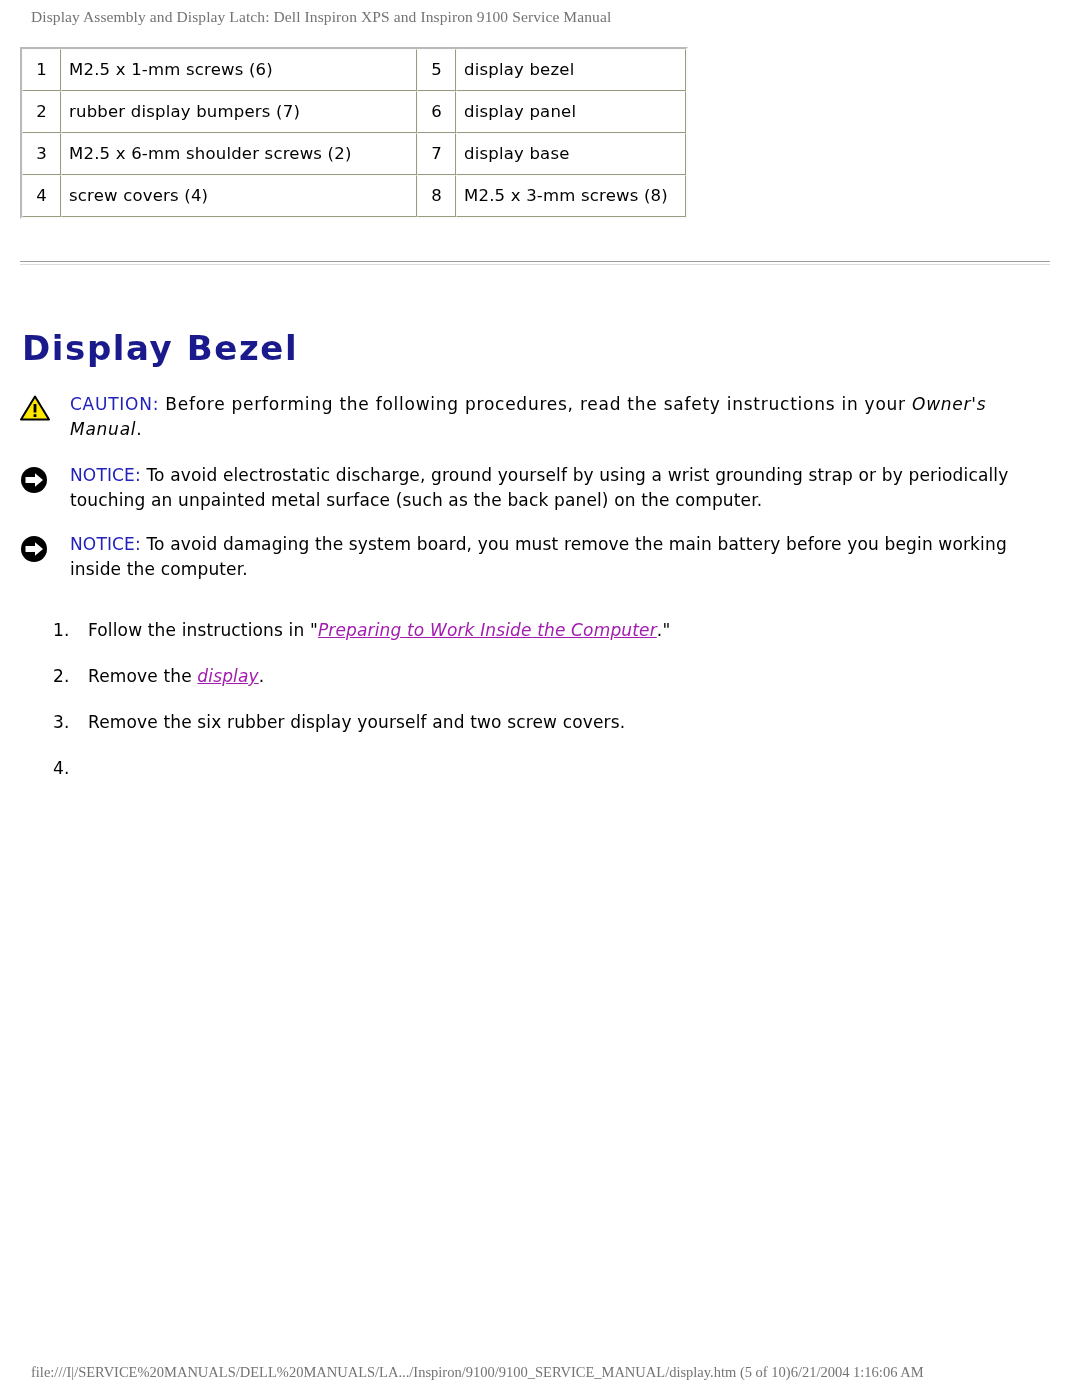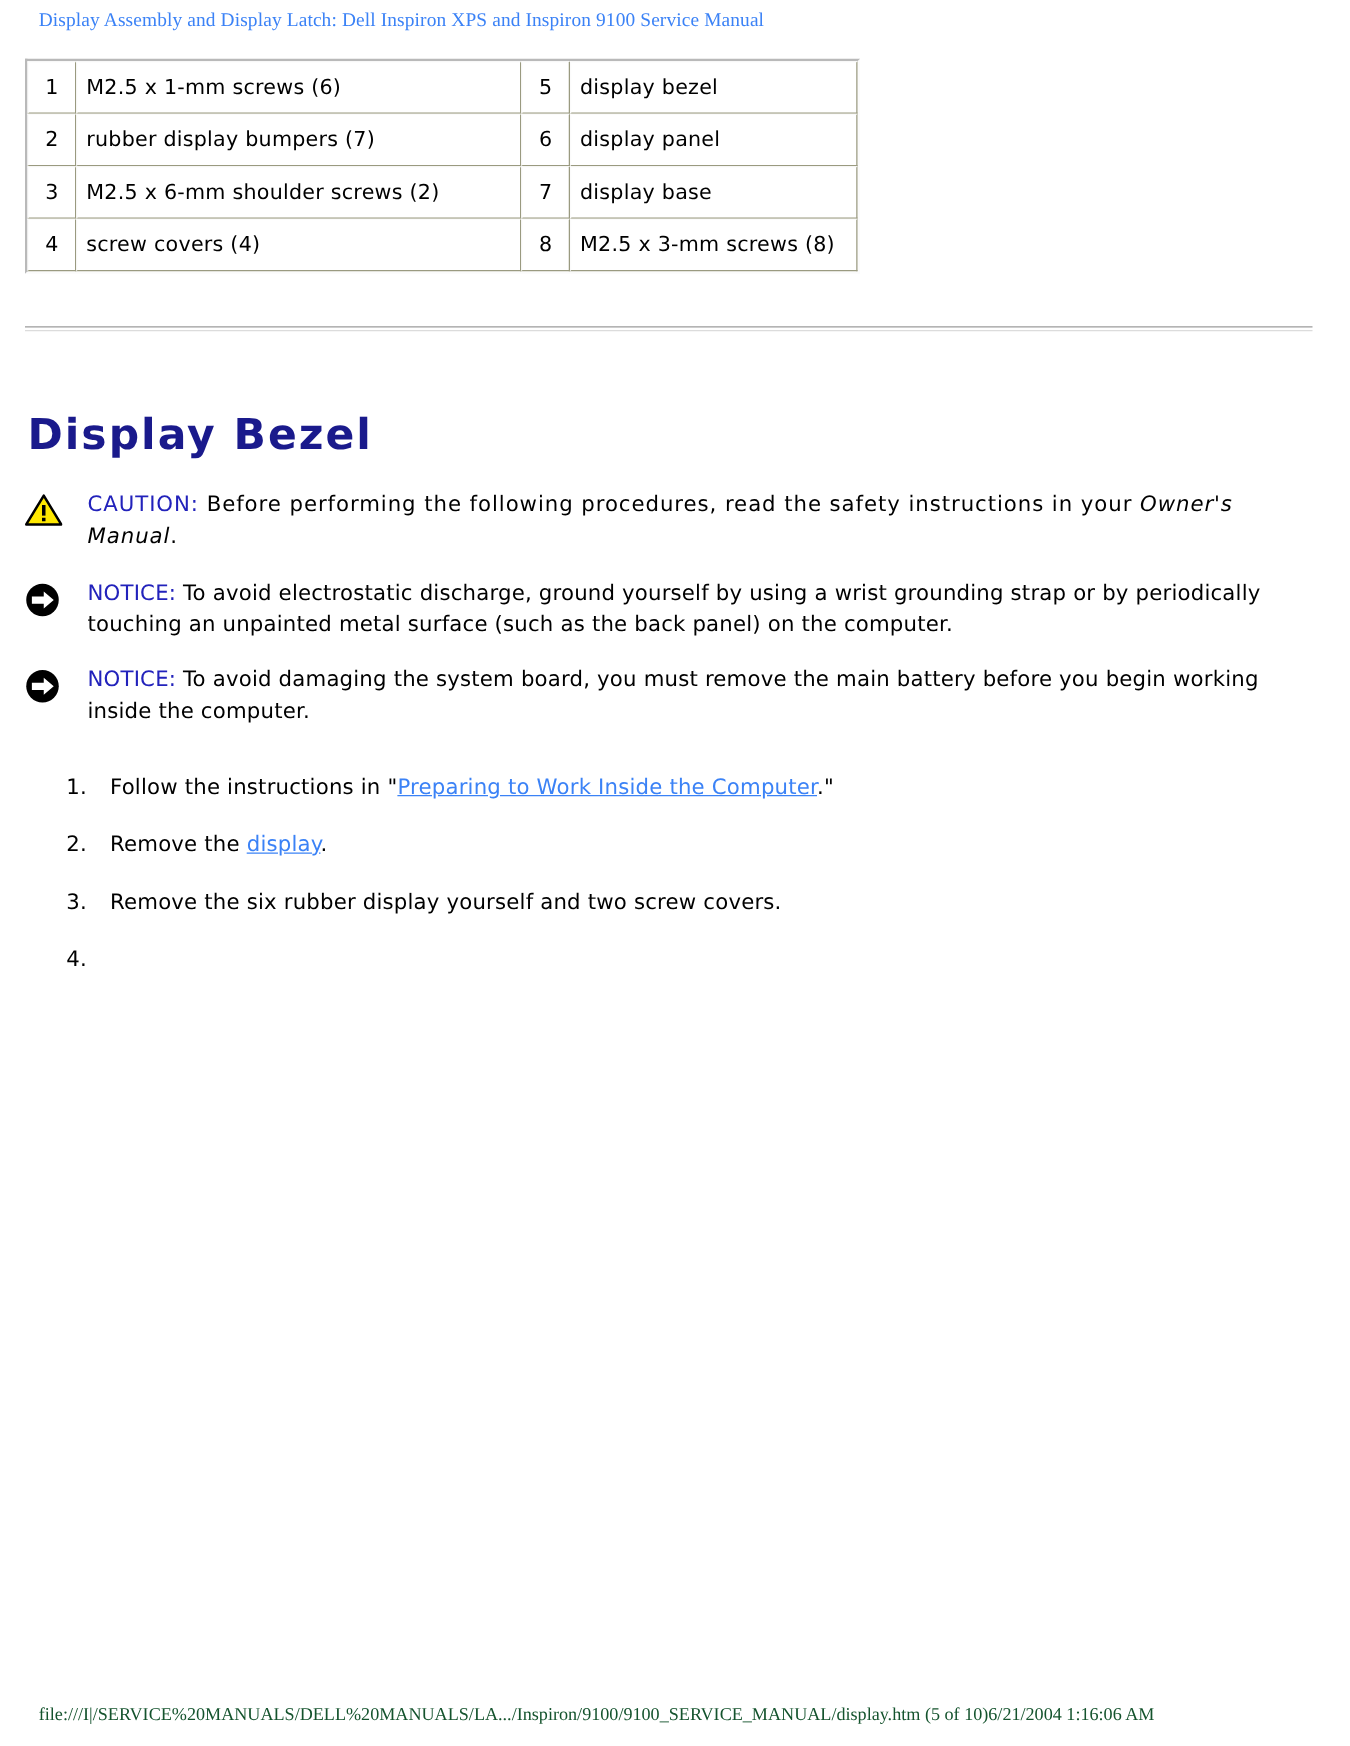--- a/index.html
+++ b/index.html
@@ -17,21 +17,21 @@
   }
 
   
   .page-header {
     position: absolute;
     left: 31px;
     top: 8px;
     font-family: "Liberation Serif", serif;
     font-size: 15.5px;
     line-height: 18px;
-    color: #3b82f6;
+    color: #737373;
     white-space: nowrap;
     letter-spacing: 0.1px;
   }
 
   
   .legend-table-wrap {
     position: absolute;
     left: 20px;
     top: 47px;
     width: 668px;
@@ -155,33 +155,34 @@
   .steps li .marker {
     position: absolute;
     left: 33px;
     top: 0;
     width: 28px;
     text-align: left;
     font-family: "DejaVu Sans", sans-serif;
     font-size: 17px;
   }
   a.doclink {
-    color: #3b82f6;
+    color: #a21caf;
     text-decoration: underline;
+    font-style: italic;
   }
 
   
   .page-footer {
     position: absolute;
     left: 31px;
     top: 1364px;
     font-family: "Liberation Serif", serif;
     font-size: 14.5px;
     line-height: 17px;
-    color: #14532d;
+    color: #737373;
     white-space: nowrap;
   }
 </style>
 </head>
 <body>
 
 <div class="page-header">Display Assembly and Display Latch: Dell Inspiron XPS and Inspiron 9100 Service Manual</div>
 
 <div class="legend-table-wrap">
   <table class="legend">

